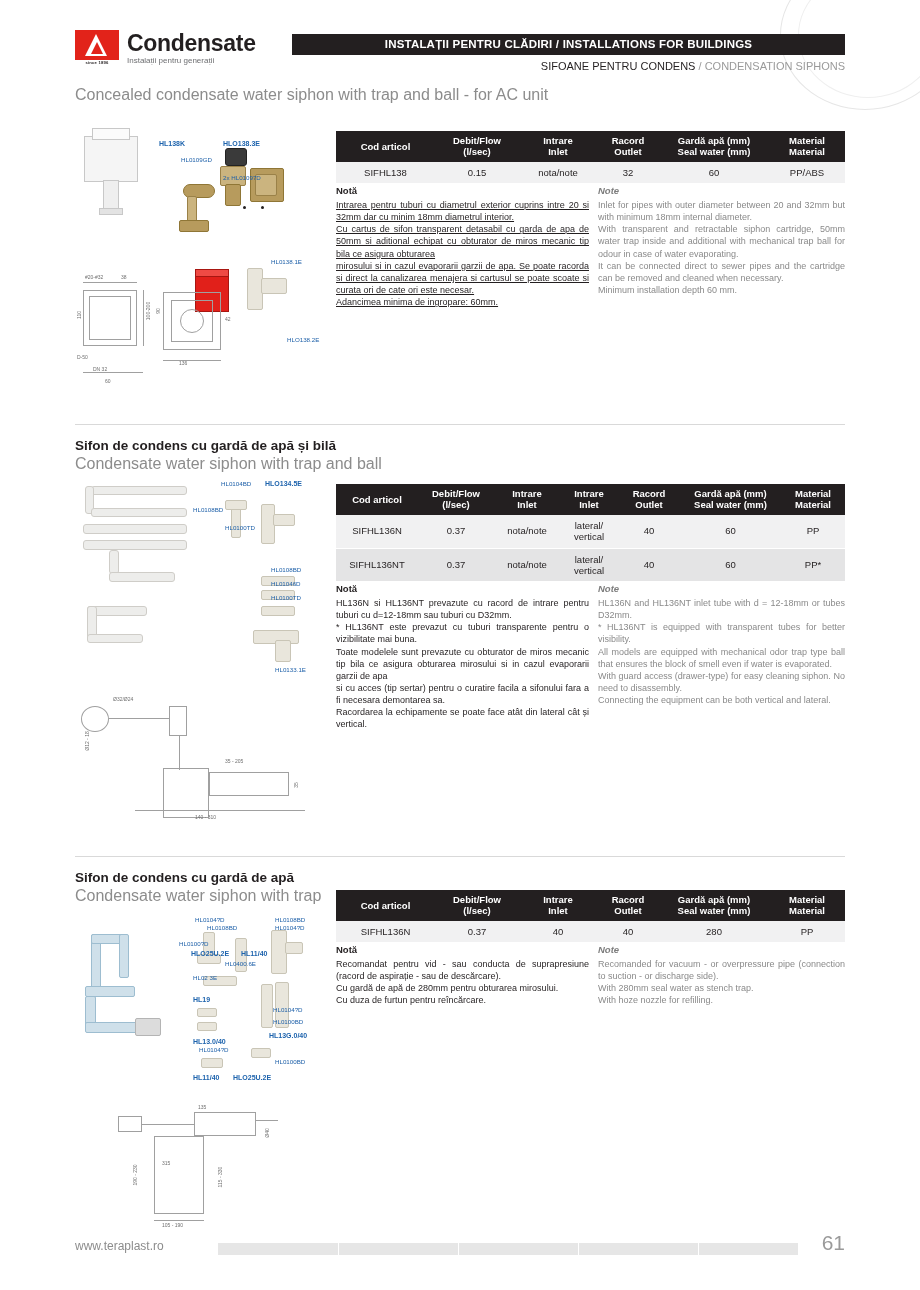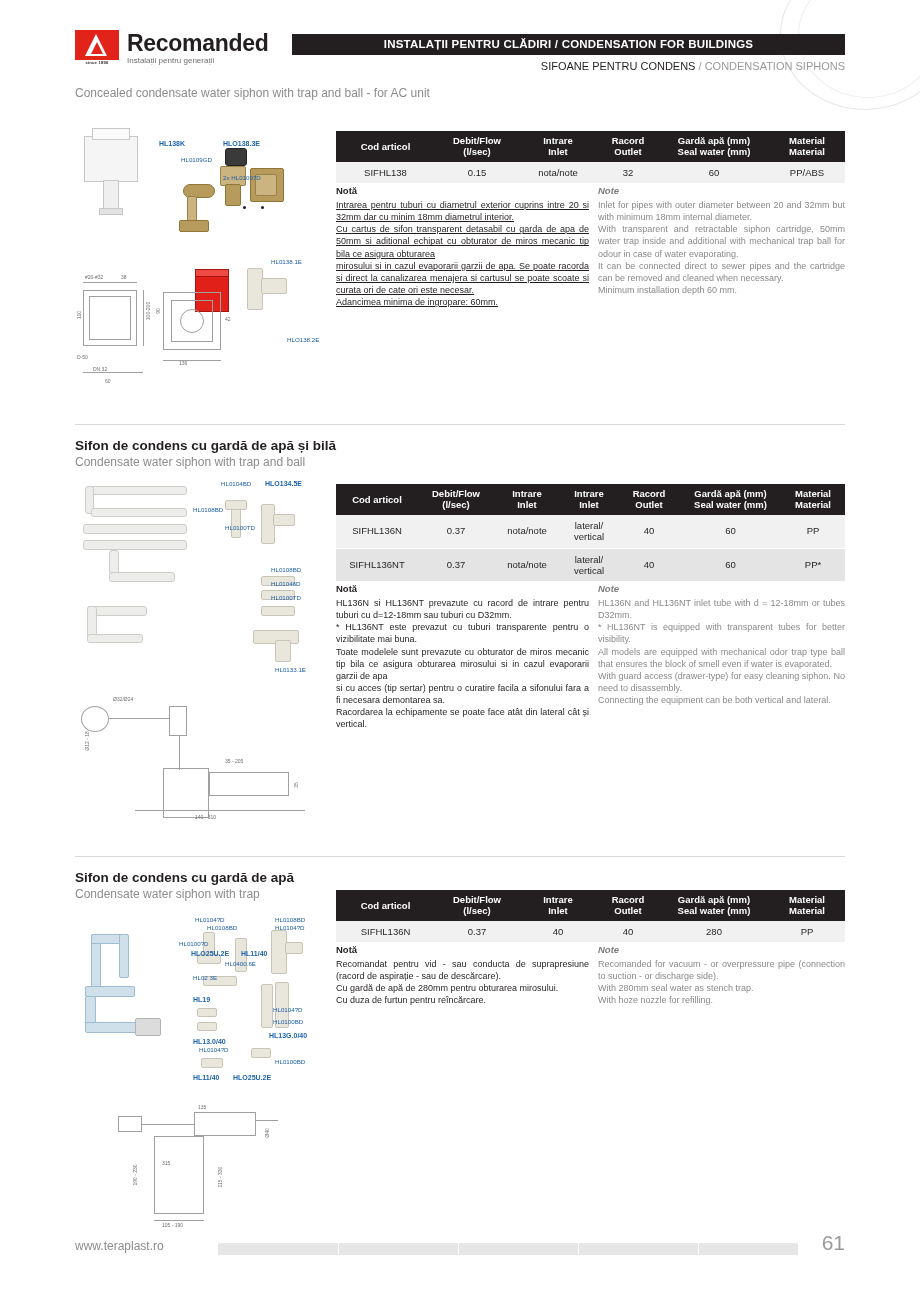--- a/index.html
+++ b/index.html
@@ -35,21 +35,21 @@
   .hdr-sub .ro { color: #231f20; margin-left: 24px; }
   .hdr-sub .en { color: #9a9a9a; }
 
   .corner-arc { position: absolute; right: -30px; top: -40px; width: 170px; height: 150px;
      border: 1px solid #e6e6e6; border-radius: 50%; }
   .corner-arc2 { position: absolute; right: -18px; top: -28px; width: 140px; height: 126px;
      border: 1px solid #efefef; border-radius: 50%; }
 
   
   .sec-title-ro { font-size: 13.5px; font-weight: bold; color: #231f20; }
-  .sec-title-en { font-size: 12px; color: #8c8c8c; margin-top: 2px;}
+  .sec-title-en { font-size: 16px; color: #8c8c8c; margin-top: 2px;}
   .rule { position: absolute; left: 75px; width: 770px; height: 1px; background: #d9d9d9; }
 
   
   table.spec { border-collapse: collapse; font-size: 9.5px; }
   table.spec th {
     background: #231f20; color: #ffffff; font-weight: bold;
     text-align: center; padding: 4px 2px; line-height: 1.2;
   }
   table.spec td {
     text-align: center; padding: 5px 2px; line-height: 1.2; color: #231f20;
@@ -100,27 +100,27 @@
     <div class="corner-arc2"></div>
 
     <div class="logo-block">
       <div class="logo-mark">
         <div class="red"></div>
         <div class="tri"></div>
         <div class="tri2"></div>
         <div class="since">since 1896</div>
       </div>
       <div class="logo-text">
-        <div class="logo-name">Recomanded</div>
+        <div class="logo-name">Condensate</div>
         <div class="logo-tag">Instalații pentru generații</div>
       </div>
     </div>
 
     <div class="hdr-bar">
-      <span>INSTALAȚII PENTRU CLĂDIRI / CONDENSATION FOR BUILDINGS</span>
+      <span>INSTALAȚII PENTRU CLĂDIRI / INSTALLATIONS FOR BUILDINGS</span>
     </div>
     <div class="hdr-sub">
       <span class="ro">SIFOANE PENTRU CONDENS</span><span class="en"> / </span><span class="en">CONDENSATION SIPHONS</span>
     </div>
   </div>
 
   <div style="position:absolute;left:75px;top:84px;width:770px;">
     <div class="sec-title-en">Concealed condensate water siphon with trap and ball - for AC unit</div>
   </div>
 

